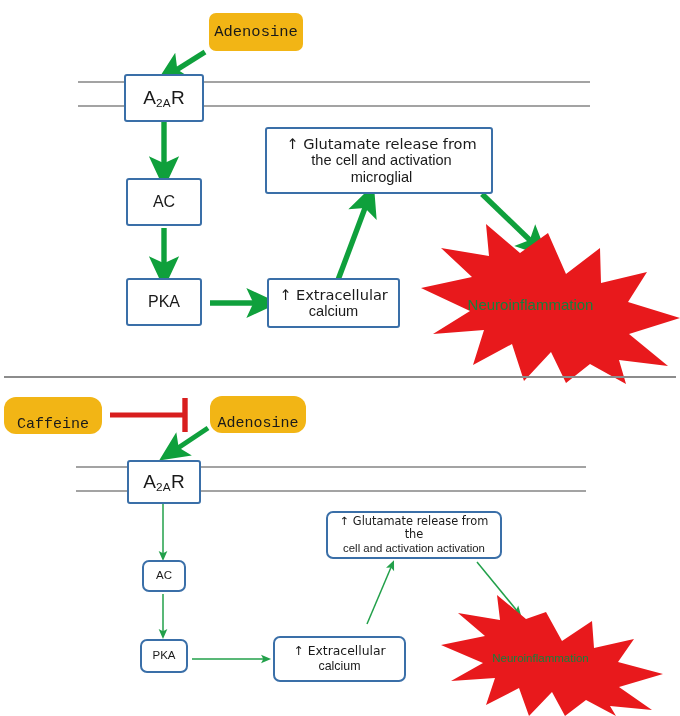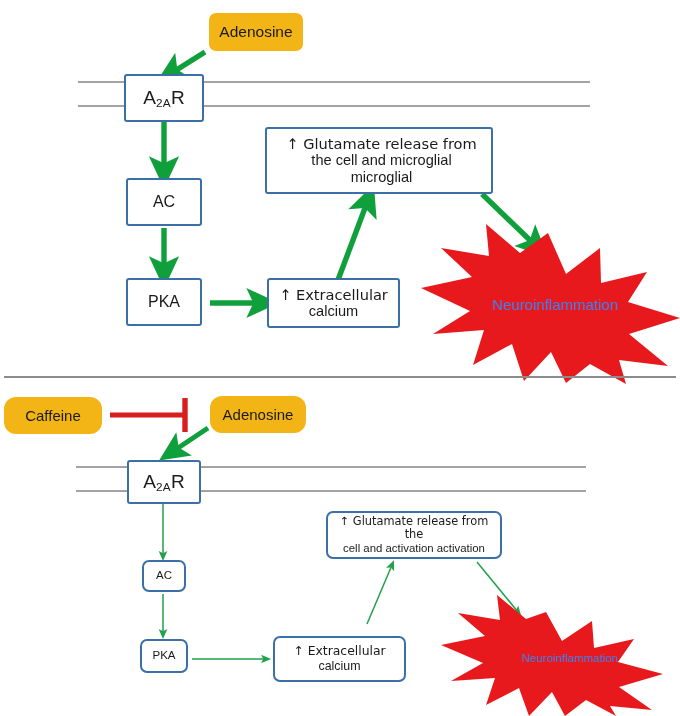--- a/index.html
+++ b/index.html
@@ -33,24 +33,26 @@
     align-items: center;
     justify-content: center;
     text-align: center;
     line-height: 1.18;
   }
   .ligand {
     background: #F2B515;
     border-radius: 7px;
     color: #1a1a1a;
     font-size: 15.5px;
+    font-family: Liberation Mono, monospace;
   }
   .ligand.small {
     font-size: 15px;
     border-radius: 12px;
+    align-items: flex-end;
   }
   .boxed {
     background: #ffffff;
     border: 2.6px solid #3A6FA8;
     border-radius: 3px;
     color: #1a1a1a;
     font-size: 16px;
   }
   .boxed.thin {
     border-width: 2.1px;
@@ -70,22 +72,22 @@
     letter-spacing: .2px;
   }
   .receptor sub {
     font-size: 0.62em;
     vertical-align: baseline;
     position: relative;
     top: 0.28em;
   }
   .burst-label {
     position: absolute;
-    color: #3b82f6;
-    text-align: right;
+    color: #15803d;
+    text-align: center;
     pointer-events: none;
     white-space: nowrap;
   }
   .up { font-family: "DejaVu Sans", sans-serif; }
 </style>
 </head>
 <body>
 
 <div id="canvas">
 
@@ -185,21 +187,21 @@
     <span>PKA</span>
   </div>
 
   <div class="node boxed multiline" style="left:267px; top:278px; width:133px; height:50px; flex-direction:column;">
     <span class="up">↑ Extracellular</span>
     <span>calcium</span>
   </div>
 
   <div class="node boxed multiline" style="left:265px; top:127px; width:228px; height:67px; flex-direction:column;padding-left:11px;">
     <span class="up">↑ Glutamate release from</span>
-    <span>the cell and microglial</span>
+    <span>the cell and activation</span>
     <span>microglial</span>
   </div>
 
   <div class="burst-label" style="left:443px; top:296px; width:175px; font-size:15px;">Neuroinflammation</div>
 
   <div class="node ligand small" style="left:4px; top:397px; width:98px; height:37px;">
     <span>Caffeine</span>
   </div>
 
   <div class="node ligand small" style="left:210px; top:396px; width:96px; height:37px;">

